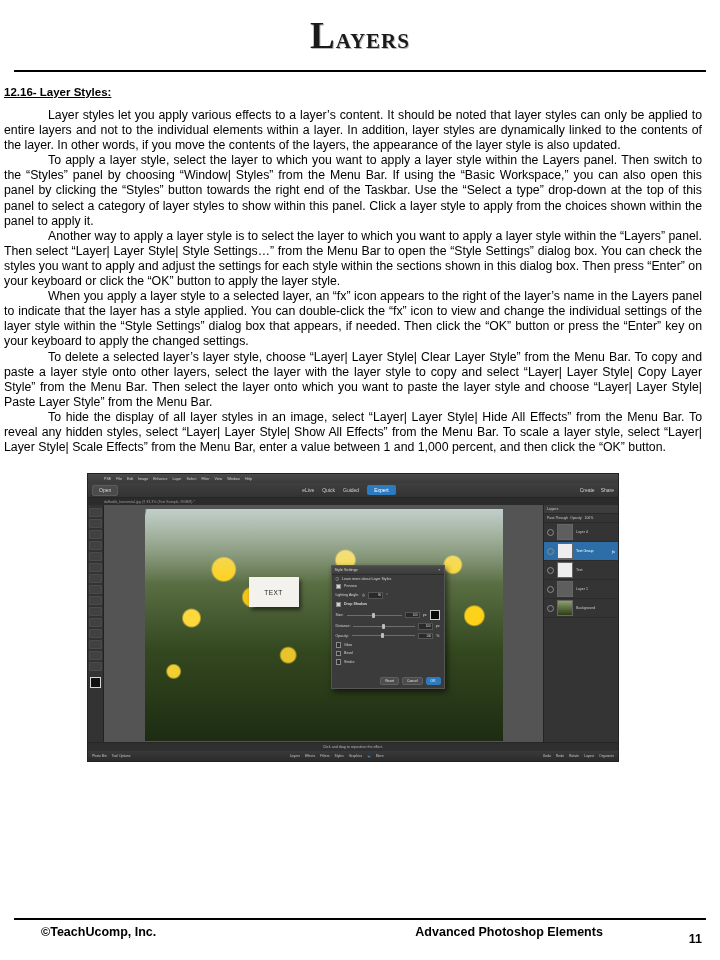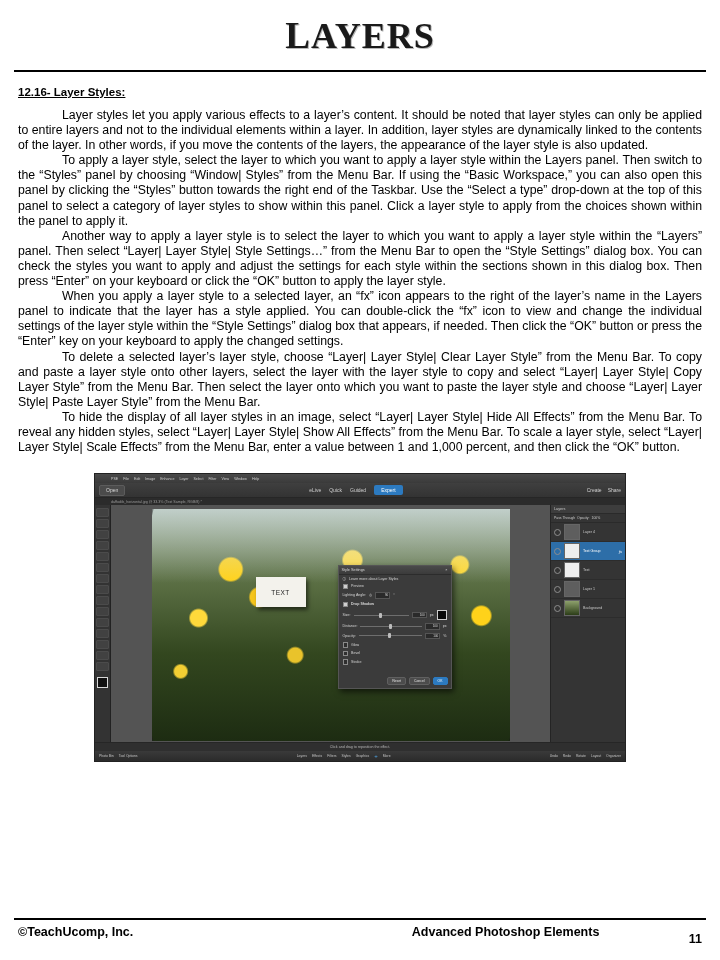--- a/index.html
+++ b/index.html
@@ -31,30 +31,30 @@
   }
   .doc-title {
     font-family: "Liberation Serif", serif;
     font-size: 37px;
     font-weight: bold;
     letter-spacing: 1px;
     color: #1a1a1a;
     text-shadow: 1px 1px 0 #b9b9b9;
   }
   .doc-title .small-caps {
-    font-size: 36px;
+    font-size: 21px;
   }
   .rule-top {
     border-top: 2.5px solid #000;
     margin: 0 14px;
   }
 
   
   .content {
-    padding: 10px 18px 0 18px;
+    padding: 10px 18px 0 4px;
     box-sizing: border-box;
   }
   .section-heading {
     font-size: 11.5px;
     font-weight: bold;
     text-decoration: underline;
     margin: 4px 0 10px 0;
   }
   p.body-text {
     font-size: 12.3px;
@@ -403,21 +403,21 @@
   .footer {
     position: absolute;
     left: 18px;
     right: 18px;
     bottom: 14px;
     display: flex;
     align-items: center;
     font-size: 12.5px;
     font-weight: bold;
   }
-  .footer .left { width: 30%; }
+  .footer .left { width: 30%; margin-left: 23px; }
   .footer .center { width: 55%; text-align: right; }
   .footer .right { width: 15%; text-align: right; margin-top: 15px; }
 </style>
 </head>
 <body>
 
 <div class="page">
 
   <div class="page-header">
     <div class="doc-title">

